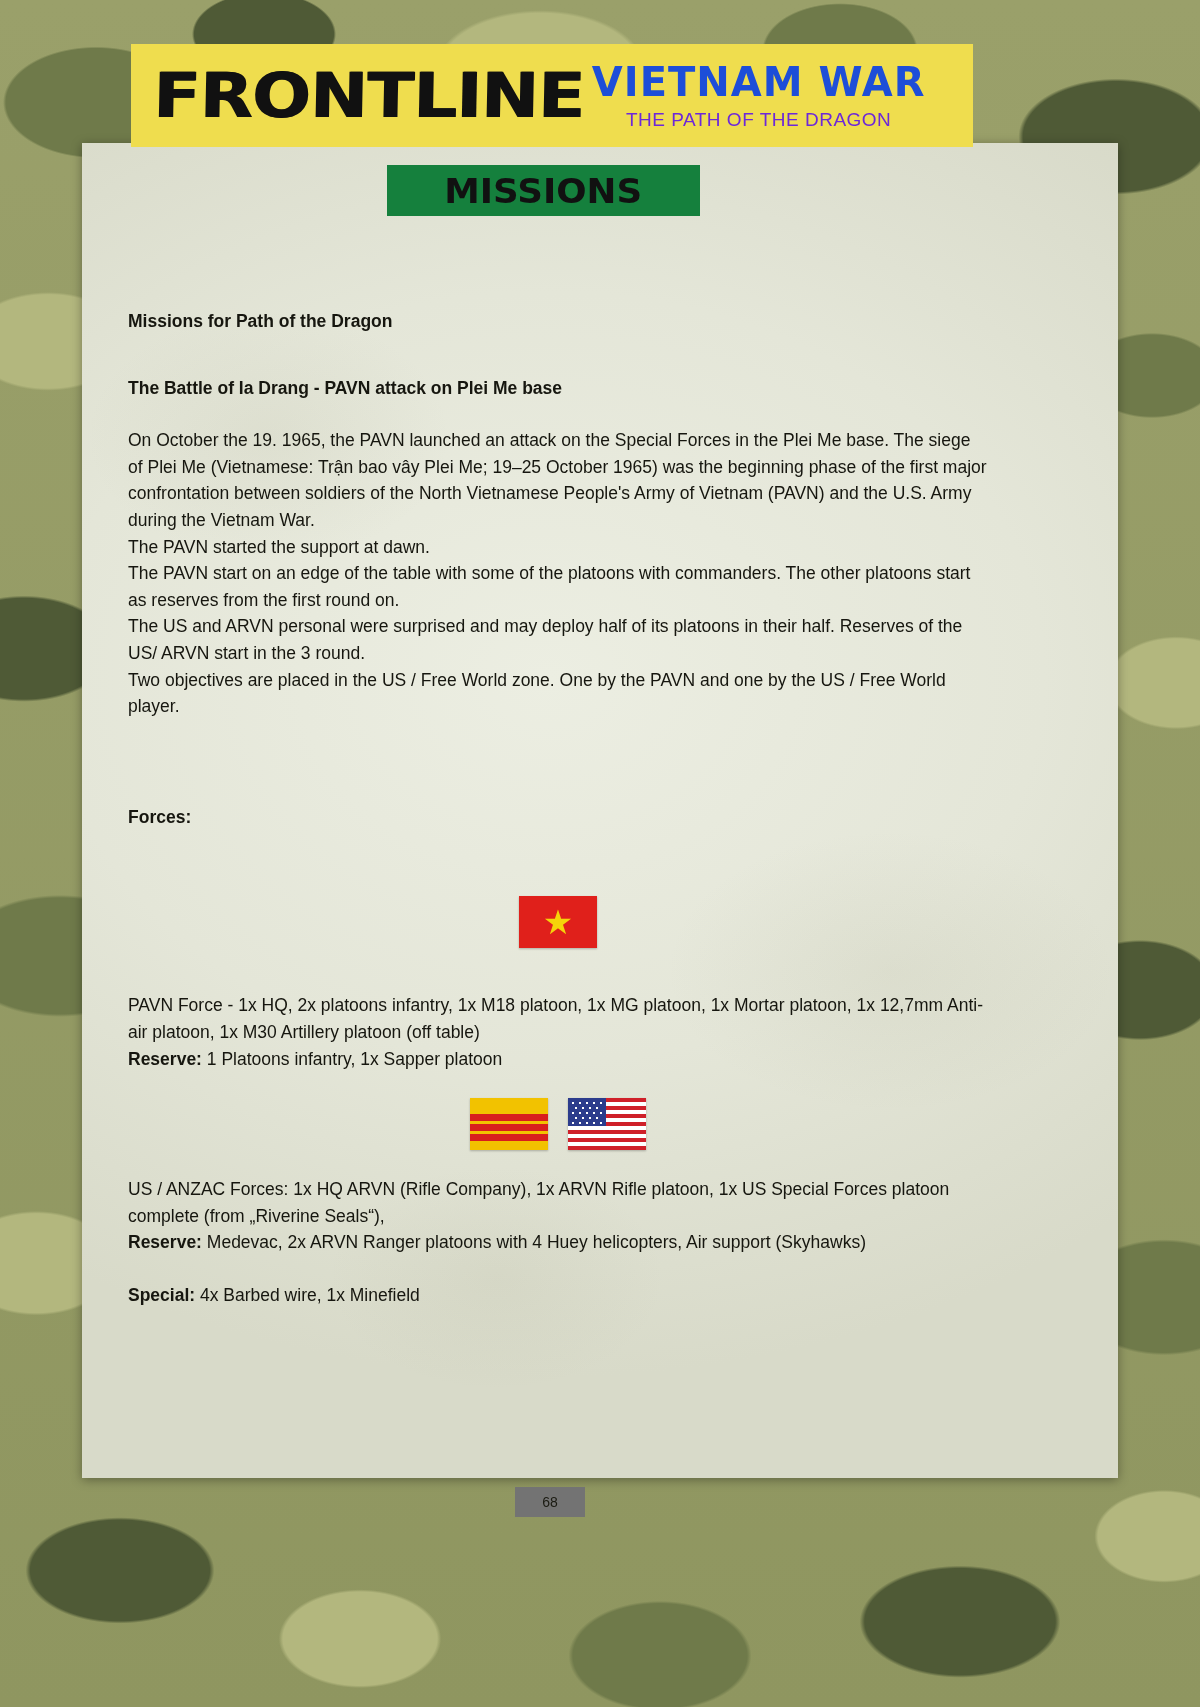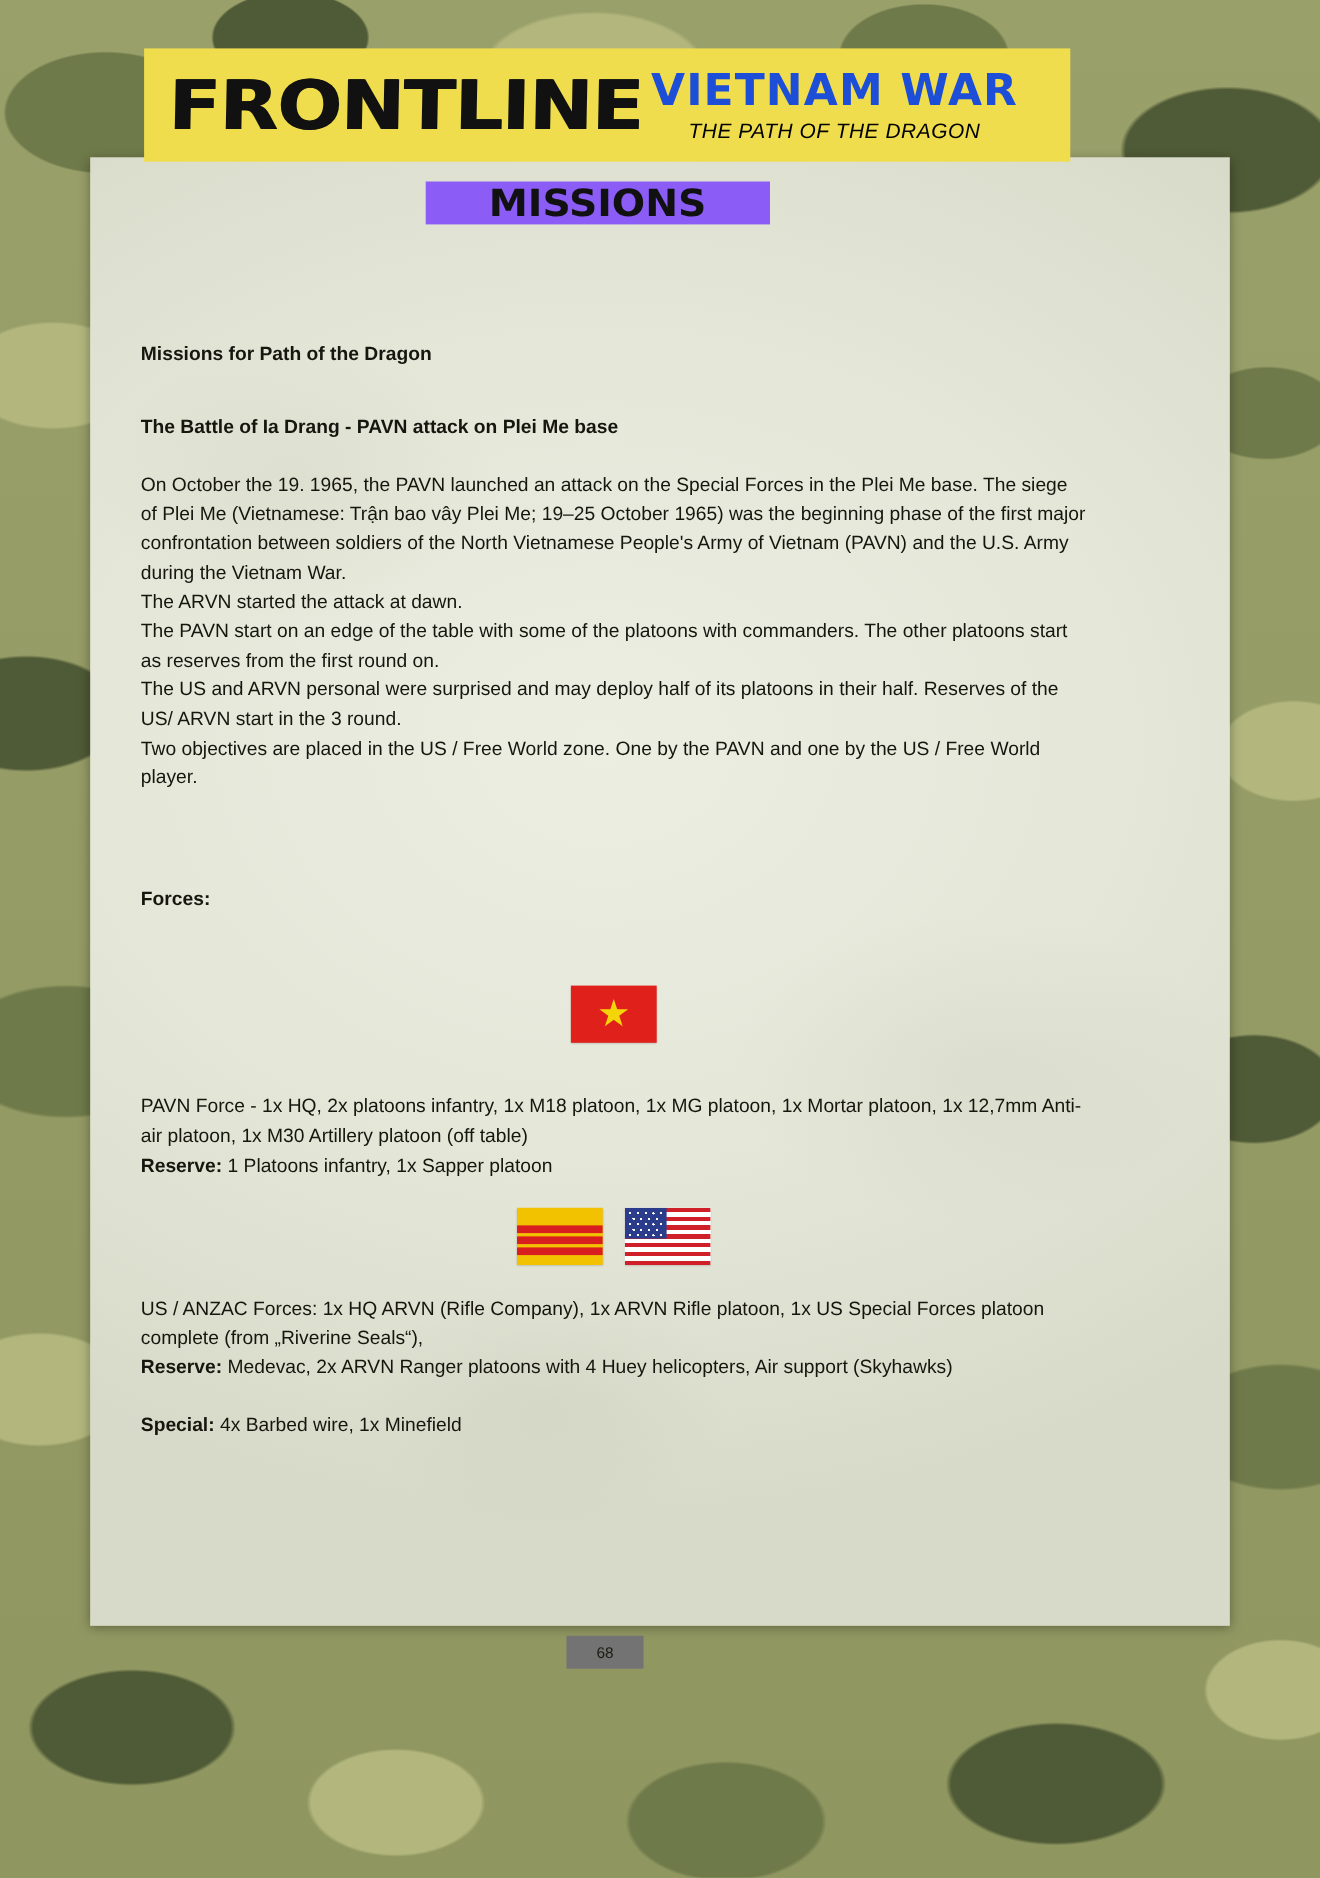--- a/index.html
+++ b/index.html
@@ -100,33 +100,32 @@
     font-family: "DejaVu Sans", sans-serif;
     font-weight: 700;
     font-size: 40px;
     letter-spacing: 1px;
     color: #1d4ed8;
   }
   .mast-sub {
     font-family: "Liberation Sans", sans-serif;
     font-size: 19px;
     letter-spacing: 0.5px;
-    color: #000000;
+    color: #6d28d9;
     margin-top: 8px;
-    font-style: italic;
   }
 
   
   #missions-banner {
     position: absolute;
     left: 387px;
     top: 165px;
     width: 313px;
-    height: 39px;
-    background: #8b5cf6;
+    height: 51px;
+    background: #15803d;
     display: flex;
     align-items: center;
     justify-content: center;
     z-index: 6;
   }
   #missions-banner .banner-text {
     font-family: "DejaVu Sans", sans-serif;
     font-weight: 700;
     font-size: 34px;
     letter-spacing: 0px;
@@ -281,21 +280,21 @@
 
   <p class="para bold-line">Missions for Path of the Dragon</p>
 
   <div class="spacer-lg"></div>
 
   <p class="para bold-line">The Battle of Ia Drang - PAVN attack on Plei Me base</p>
 
   <div class="spacer-md"></div>
 
   <p class="para">On October the 19. 1965, the PAVN launched an attack on the Special Forces in the Plei Me base. The siege of Plei Me (Vietnamese: Trận bao vây Plei Me; 19–25 October 1965) was the beginning phase of the first major confrontation between soldiers of the North Vietnamese People's Army of Vietnam (PAVN) and the U.S. Army during the Vietnam War.</p>
-  <p class="para">The ARVN started the attack at dawn.</p>
+  <p class="para">The PAVN started the support at dawn.</p>
   <p class="para">The PAVN start on an edge of the table with some of the platoons with commanders. The other platoons start as reserves from the first round on.</p>
   <p class="para">The US and ARVN personal were surprised and may deploy half of its platoons in their half. Reserves of the US/ ARVN start in the 3 round.</p>
   <p class="para">Two objectives are placed in the US / Free World zone. One by the PAVN and one by the US / Free World player.</p>
 
   <div class="spacer-md"></div>
 
 
   <div class="spacer-lg"></div>
   <div class="spacer-sm"></div>
 

